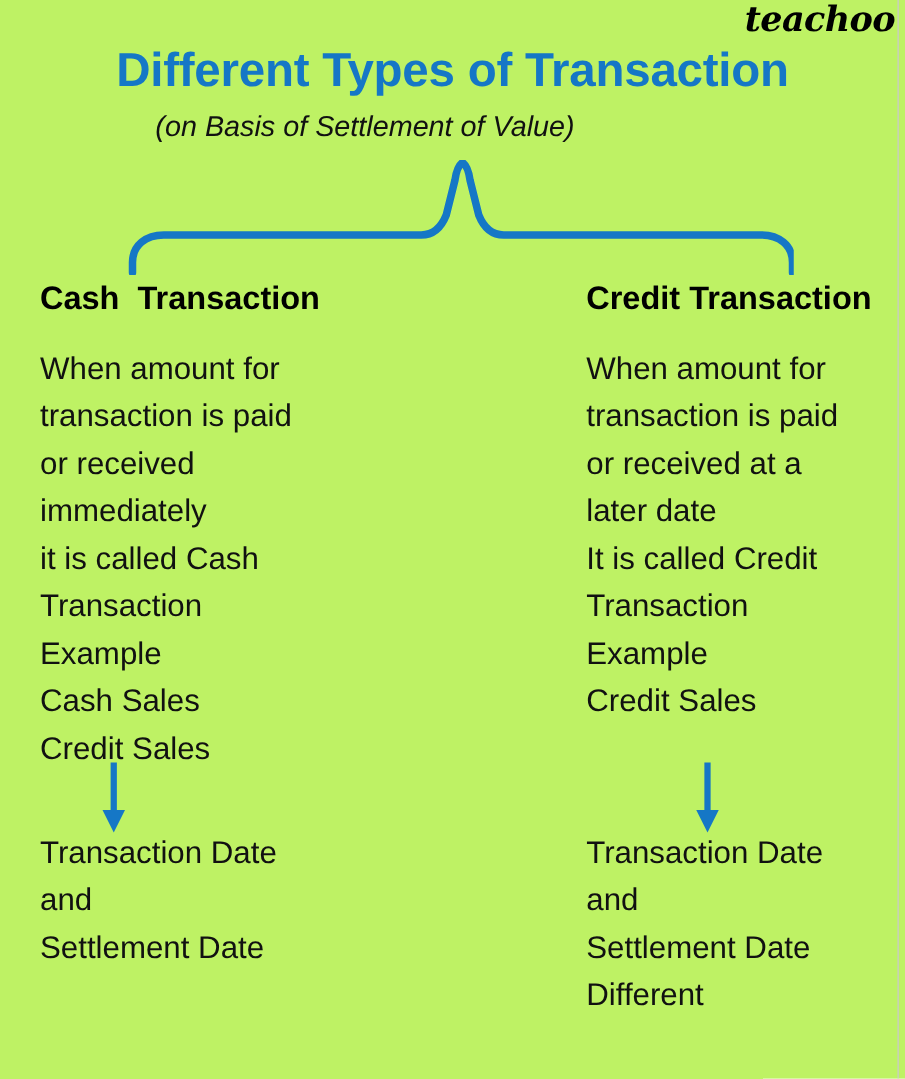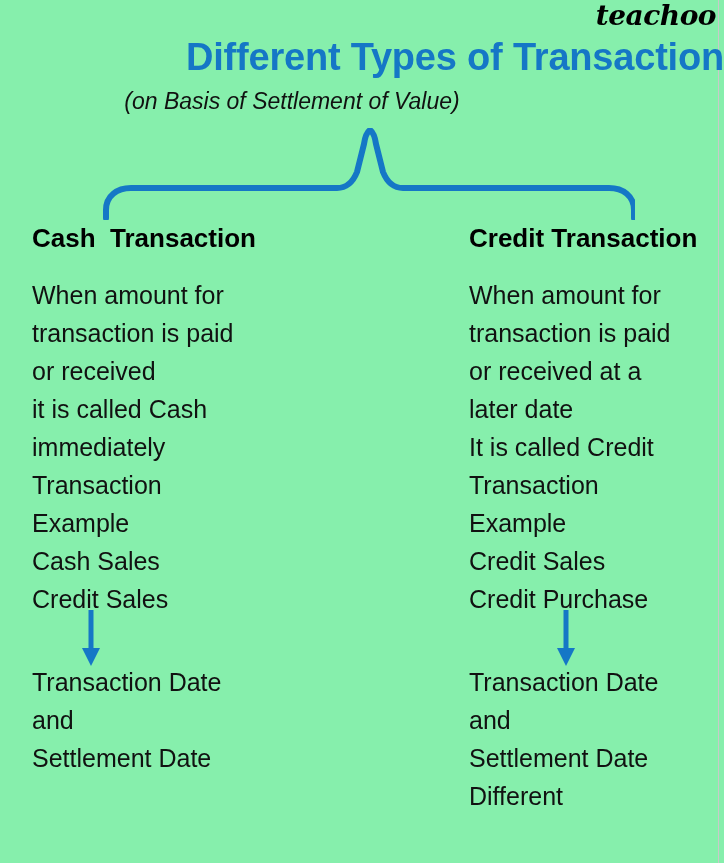--- a/index.html
+++ b/index.html
@@ -7,21 +7,21 @@
     padding: 0;
     background: #ffffff;
   }
   body {
     font-family: "Liberation Sans", sans-serif;
   }
   #page {
     position: relative;
     width: 724px;
     height: 863px;
-    background: #86efac;
+    background: #bef264;
     overflow: hidden;
   }
   
   .page-edge {
     position: absolute;
     top: 0;
     right: 5px;
     width: 1px;
     height: 863px;
     background: #c9c9c9;
@@ -38,21 +38,21 @@
     font-size: 28px;
     letter-spacing: -0.5px;
     color: #000000;
     line-height: 1;
   }
   .title {
     position: absolute;
     top: 34px;
     left: 0;
     width: 724px;
-    text-align: right;
+    text-align: center;
     font-family: "Liberation Sans Narrow", "Liberation Sans", sans-serif;
     font-weight: bold;
     font-size: 38px;
     line-height: 46px;
     color: #1577C6;
     letter-spacing: -0.2px;
   }
   .subtitle {
     position: absolute;
     top: 86px;
@@ -143,41 +143,40 @@
                C278 4 280 9 281 16 L288 44 C292 54 298 60 308 60 L514 60 C528 60 539 68 539 82 L539 90" stroke="#1577C6" stroke-width="6" stroke-linecap="round" stroke-linejoin="round" fill="none"></path>
     </svg>
   </div>
 
   <div class="col col-left">
     <div class="col-head">Cash  Transaction</div>
     <div class="col-body">
       <div class="line">When amount for</div>
       <div class="line">transaction is paid</div>
       <div class="line">or received</div>
+      <div class="line">immediately</div>
       <div class="line">it is called Cash</div>
-      <div class="line">immediately</div>
       <div class="line">Transaction</div>
       <div class="line">Example</div>
       <div class="line">Cash Sales</div>
       <div class="line">Credit Sales</div>
     </div>
   </div>
 
   <div class="col col-right">
     <div class="col-head">Credit Transaction</div>
     <div class="col-body">
       <div class="line">When amount for</div>
       <div class="line">transaction is paid</div>
       <div class="line">or received at a</div>
       <div class="line">later date</div>
       <div class="line">It is called Credit</div>
       <div class="line">Transaction</div>
       <div class="line">Example</div>
       <div class="line">Credit Sales</div>
-      <div class="line">Credit Purchase</div>
     </div>
   </div>
 
   <div class="arrow arrow-left">
     <svg width="26" height="62" viewBox="0 0 26 62" fill="none">
       <path d="M13 2 L13 44" stroke="#1577C6" stroke-width="5" stroke-linecap="butt"></path>
       <path d="M13 58 L4 40 L22 40 Z" fill="#1577C6"></path>
     </svg>
   </div>
 

